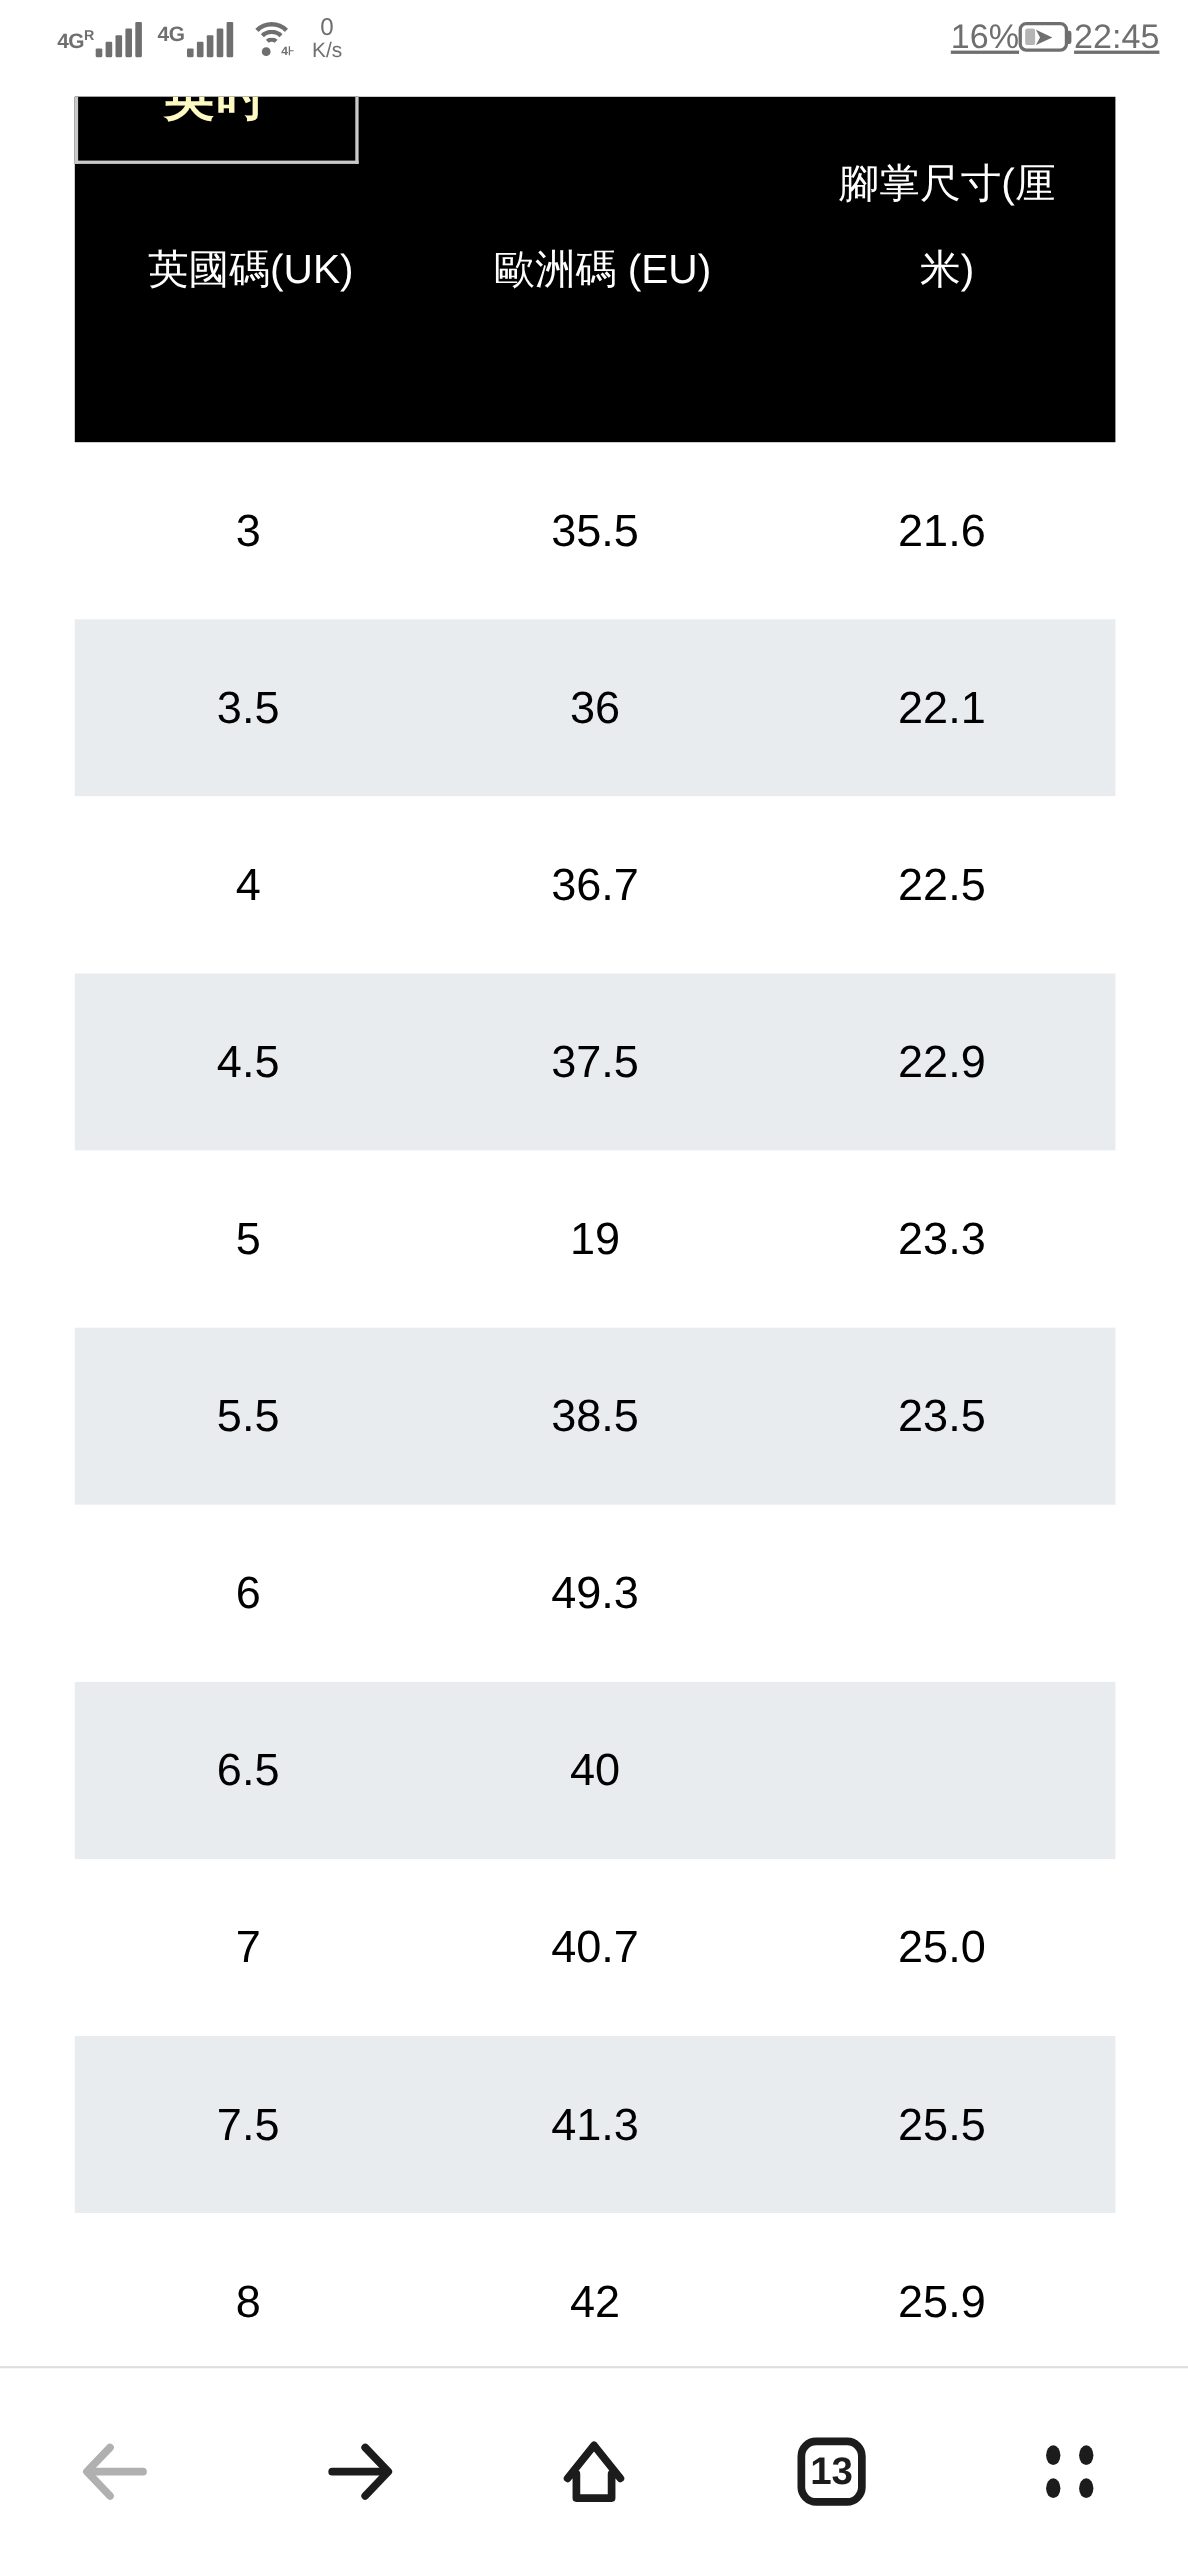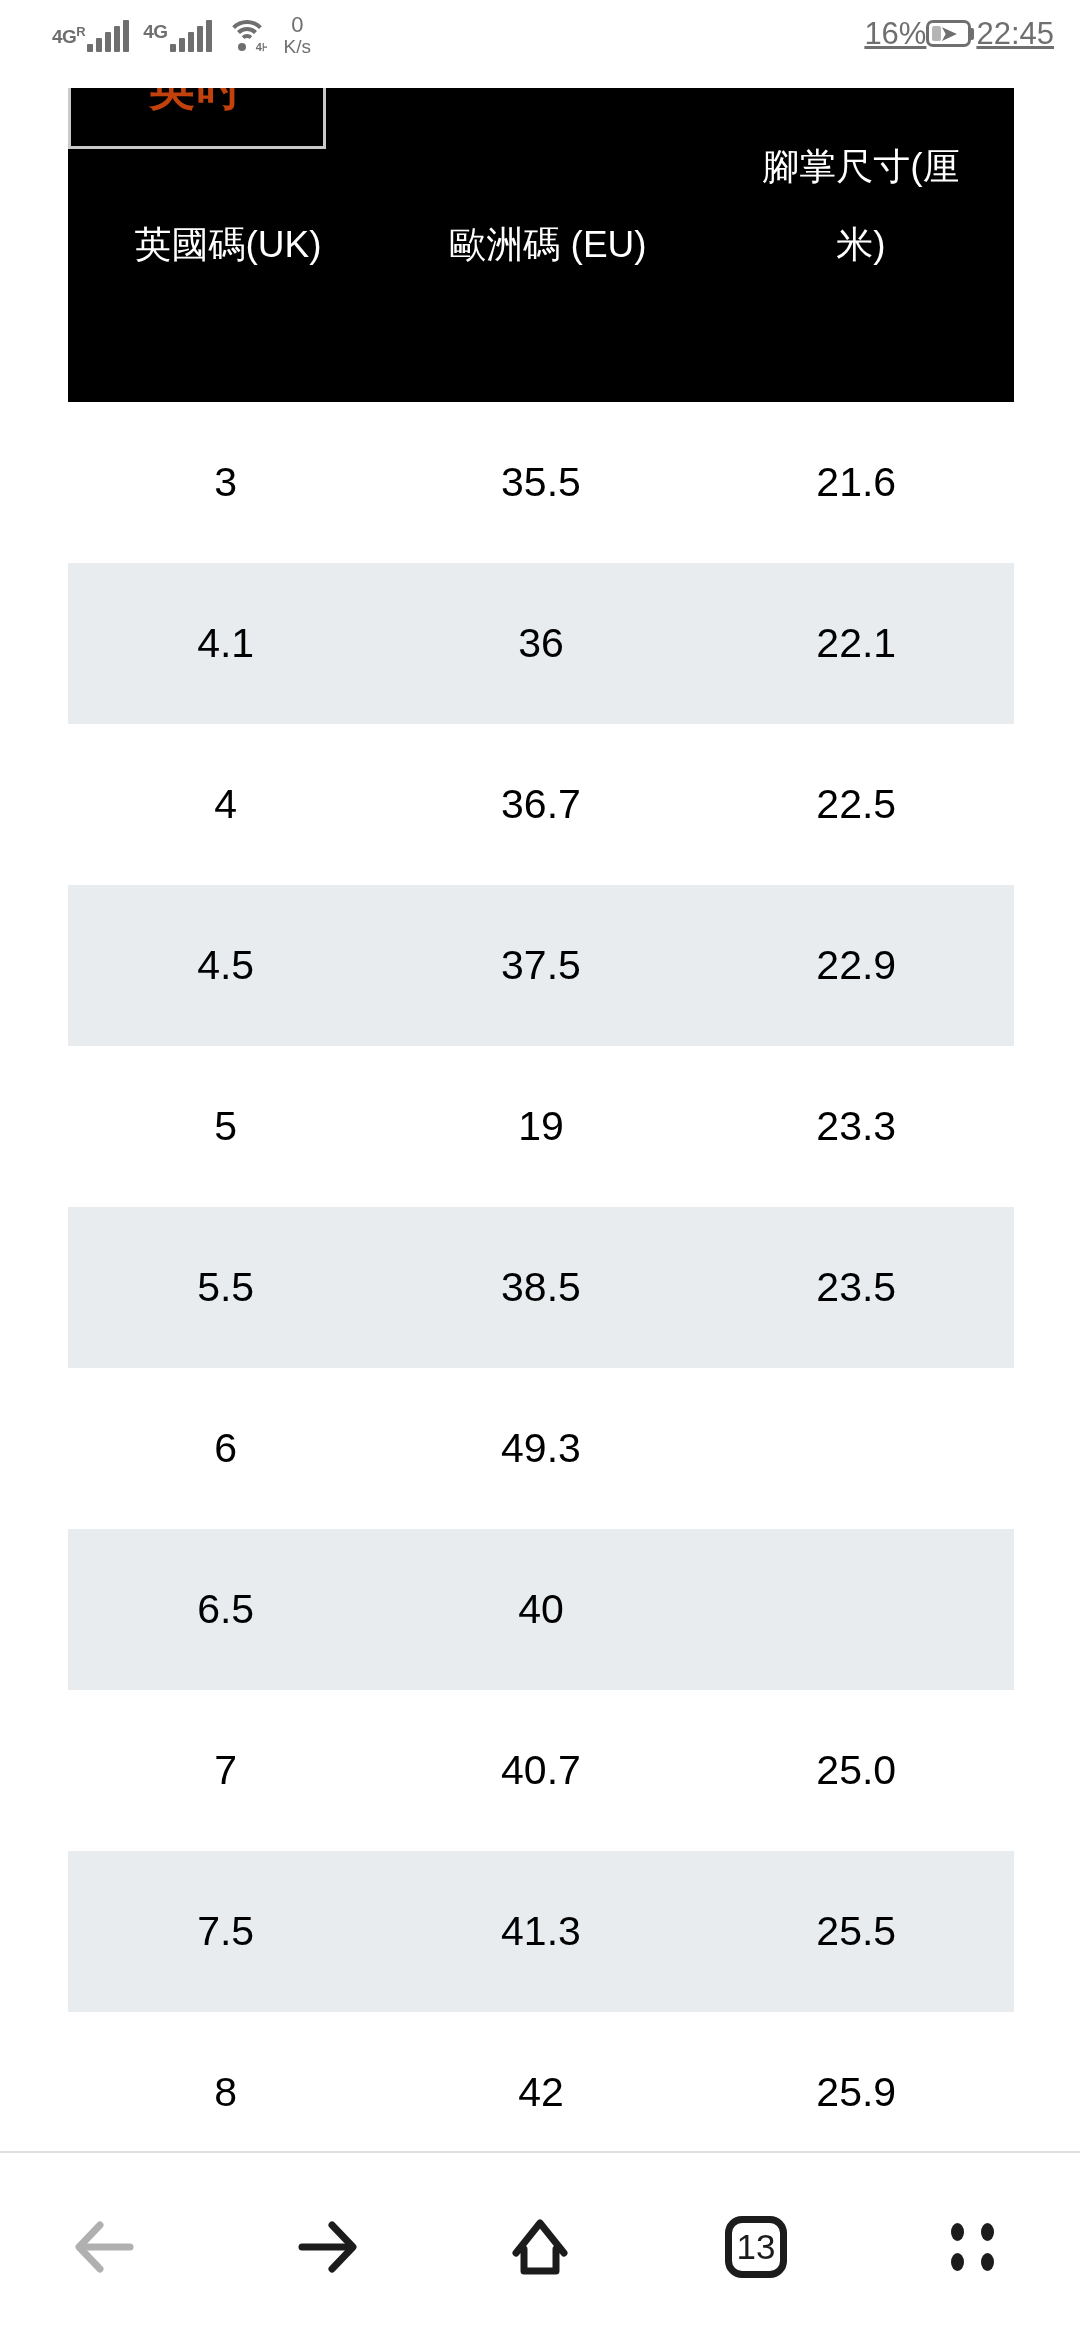--- a/index.html
+++ b/index.html
@@ -92,21 +92,21 @@
   }
 
   
   #unit-tab{
     position:absolute; left:0px; top:0px; width:258px; height:61px;
     background:#000000; border:3px solid #c9c9c9; border-top:none;
     display:flex; align-items:flex-start; justify-content:center;
     overflow:hidden; z-index:3;
   }
   #unit-tab span{
-    color:#c2410c; font-size:46px; font-weight:700; line-height:44px;
+    color:#fef9c3; font-size:46px; font-weight:700; line-height:44px;
     margin-top:-22px; letter-spacing:2px;
   }
 
   #table-head{
     position:relative; width:946px; height:314px; background:#000000;
     z-index:1;
   }
   .head-cell{
     position:absolute; color:#ffffff; font-size:37px; line-height:78px;
     text-align:center; font-weight:400;
@@ -132,21 +132,21 @@
     display:flex; align-items:center;
   }
   .nav-btn{
     flex:1; display:flex; align-items:center; justify-content:center;
     height:189px;
   }
   .nav-btn svg{ display:block; }
   .tabs-badge{
     width:62px; height:62px; border:7px solid #1c1c1c; border-radius:17px;
     display:flex; align-items:center; justify-content:center;
-    color:#1c1c1c; font-size:35px; line-height:35px; font-weight:400;
+    color:#1c1c1c; font-size:35px; line-height:35px; font-weight:700;
   }
   .dots{
     width:58px; height:58px; display:grid;
     grid-template-columns:repeat(2,1fr); grid-template-rows:repeat(2,1fr);
     place-items:center; gap:2px;
   }
   .dots i{
     display:block; width:13px; height:18px; border-radius:50%;
     background:#1c1c1c;
   }
@@ -223,21 +223,21 @@
       </div>
     </div>
 
     <div id="table-body">
         <div class="row odd">
           <div class="cell">3</div>
           <div class="cell">35.5</div>
           <div class="cell">21.6</div>
         </div>
         <div class="row even">
-          <div class="cell">4.1</div>
+          <div class="cell">3.5</div>
           <div class="cell">36</div>
           <div class="cell">22.1</div>
         </div>
         <div class="row odd">
           <div class="cell">4</div>
           <div class="cell">36.7</div>
           <div class="cell">22.5</div>
         </div>
         <div class="row even">
           <div class="cell">4.5</div>

